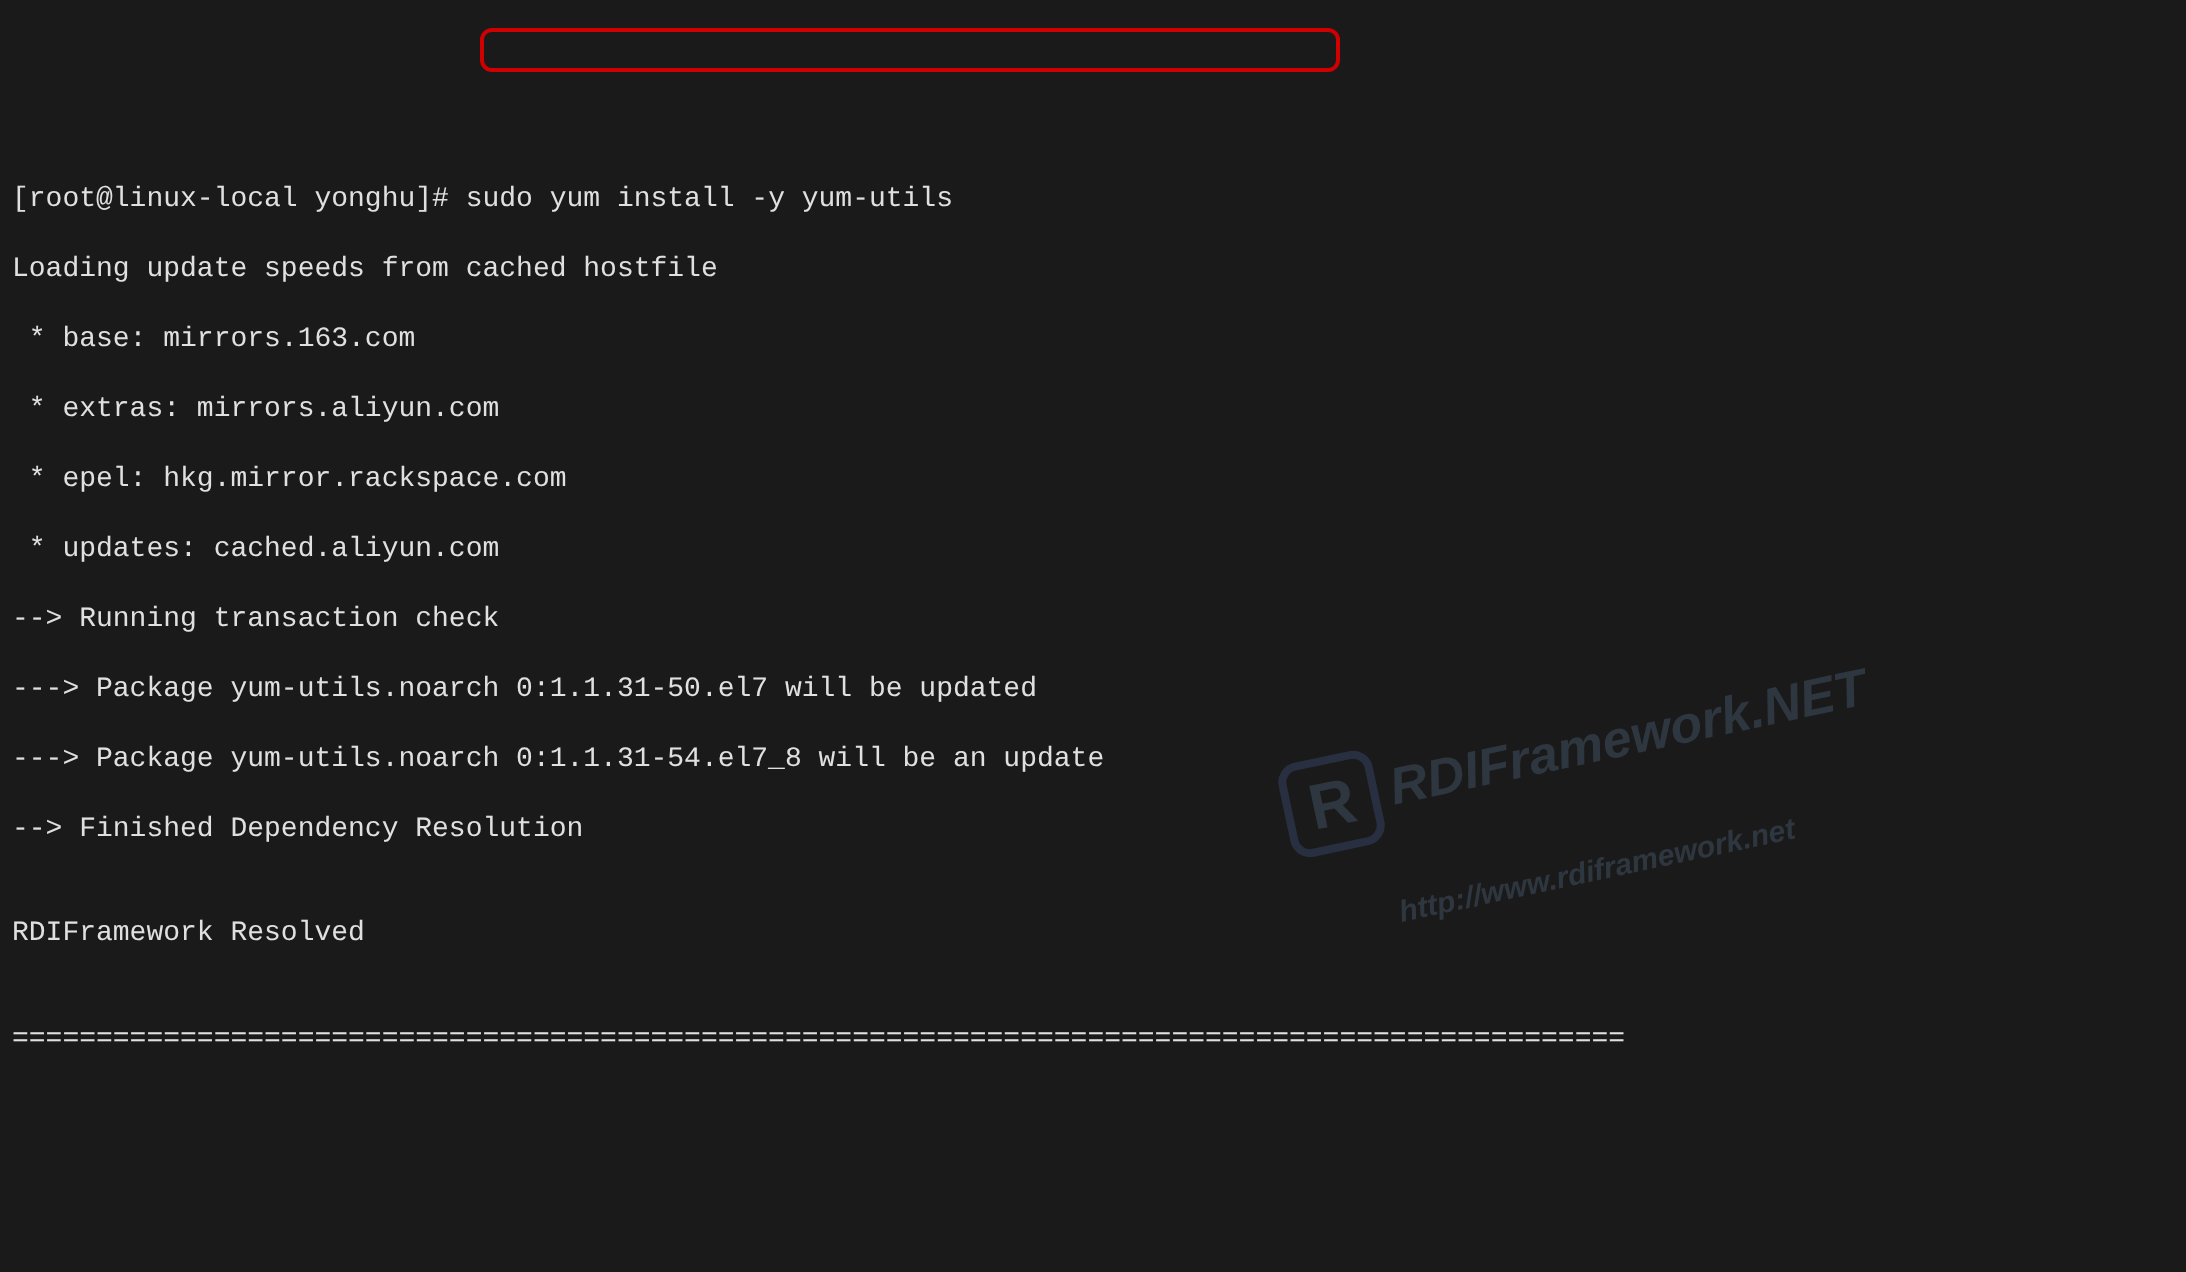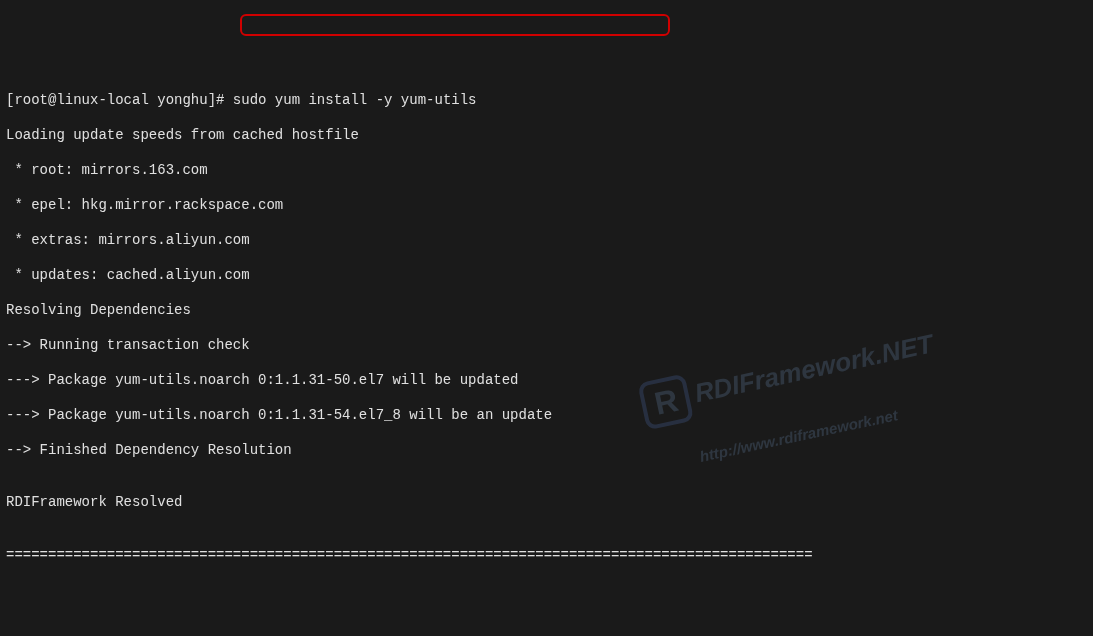--- a/index.html
+++ b/index.html
@@ -65,25 +65,24 @@
   }
 </style>
 </head>
 <body>
 
 
 
 <div>
 <span class="terminal-line prompt-line"><span>[root@linux-local yonghu]#</span> <span>sudo yum install -y yum-utils</span></span>
 <span class="terminal-line">Loading update speeds from cached hostfile</span>
-<span class="terminal-line"> * root: mirrors.163.com</span>
+<span class="terminal-line"> * base: mirrors.163.com</span>
+<span class="terminal-line"> * extras: mirrors.aliyun.com</span>
 <span class="terminal-line"> * epel: hkg.mirror.rackspace.com</span>
-<span class="terminal-line"> * extras: mirrors.aliyun.com</span>
 <span class="terminal-line"> * updates: cached.aliyun.com</span>
-<span class="terminal-line">Resolving Dependencies</span>
 <span class="terminal-line">--&gt; Running transaction check</span>
 <span class="terminal-line">---&gt; Package yum-utils.noarch 0:1.1.31-50.el7 will be updated</span>
 <span class="terminal-line">---&gt; Package yum-utils.noarch 0:1.1.31-54.el7_8 will be an update</span>
 <span class="terminal-line">--&gt; Finished Dependency Resolution</span>
 <span class="terminal-line"></span>
 <span class="terminal-line">RDIFramework Resolved</span>
 <span class="terminal-line"></span>
 <span class="terminal-line">================================================================================================</span>
 
 

